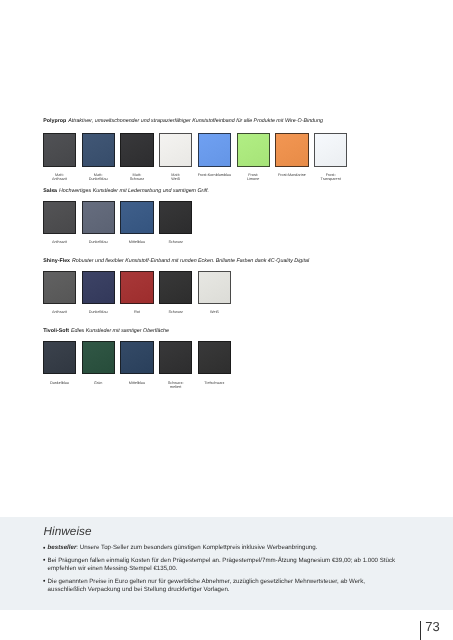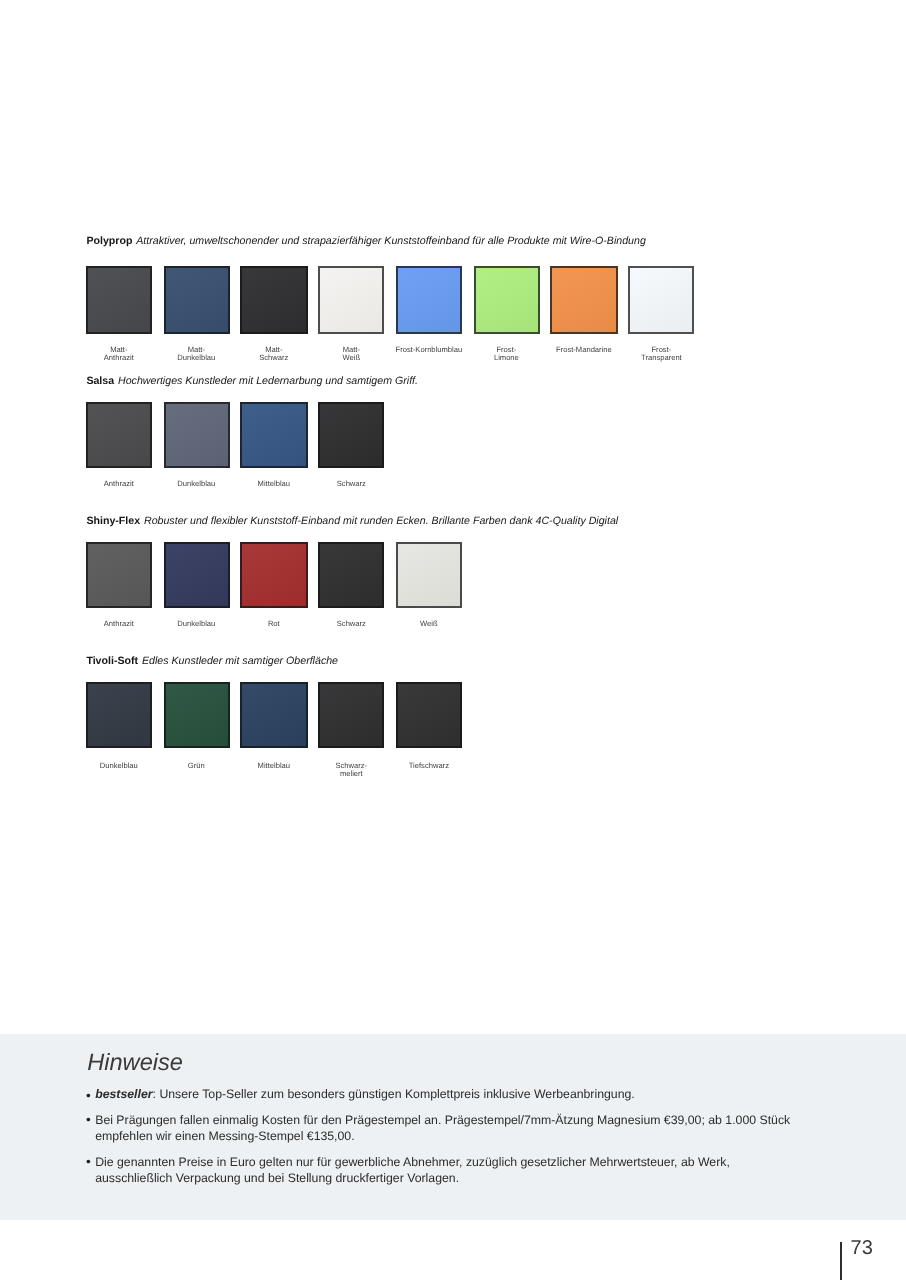--- a/index.html
+++ b/index.html
@@ -11,21 +11,21 @@
 .sec-head .nm{font-weight:bold;font-style:normal;}
 .sec-head .ds{font-style:italic;font-weight:normal;}
 .swatch-row{position:static;}
 .sw{position:absolute;box-sizing:border-box;border-style:solid;border-width:1px 1px 1.3px 1px;}
 .lbl{position:absolute;font-size:3.8px;color:#3f3f3f;text-align:center;line-height:4px;white-space:pre-line;}
 .hinweise{position:absolute;background:#edf1f4;}
 .hw-title{position:absolute;font-style:italic;font-weight:normal;font-size:11.8px;color:#3a3a3a;line-height:1;}
 .hw-item{position:absolute;font-size:6.15px;color:#2c2c2c;line-height:8px;}
 .hw-item .bt{font-weight:bold;font-style:italic;}
 .bullet{position:absolute;font-size:6.8px;color:#1f1f1f;line-height:8px;}
-.pagenum{position:absolute;font-size:10px;color:#3a3a3a;line-height:1;}
+.pagenum{position:absolute;font-size:13px;color:#3a3a3a;line-height:1;}
 .pagerule{position:absolute;background:#2e2e2e;}
 </style>
 </head>
 <body>
 
 <div id="root">
 <div class="sec-head" style="left:43.2px;top:119px"><span class="nm">Polyprop</span><span class="ds">&nbsp; Attraktiver, umweltschonender und strapazierfähiger Kunststoffeinband für alle Produkte mit Wire-O-Bindung</span></div>
 <div class="swatch-row">
   <div class="sw" style="left: 42.8px; top: 133.3px; width: 33.2px; height: 33.5px; background: linear-gradient(152deg, rgb(80, 81, 85) 0%, rgb(75, 76, 79) 48%, rgb(69, 70, 73) 100%); border-color: rgb(33, 34, 34);" title="Matt- Anthrazit"></div>
   <div class="lbl" style="left:33.80px;top:172.90px;width:51.2px">Matt-

